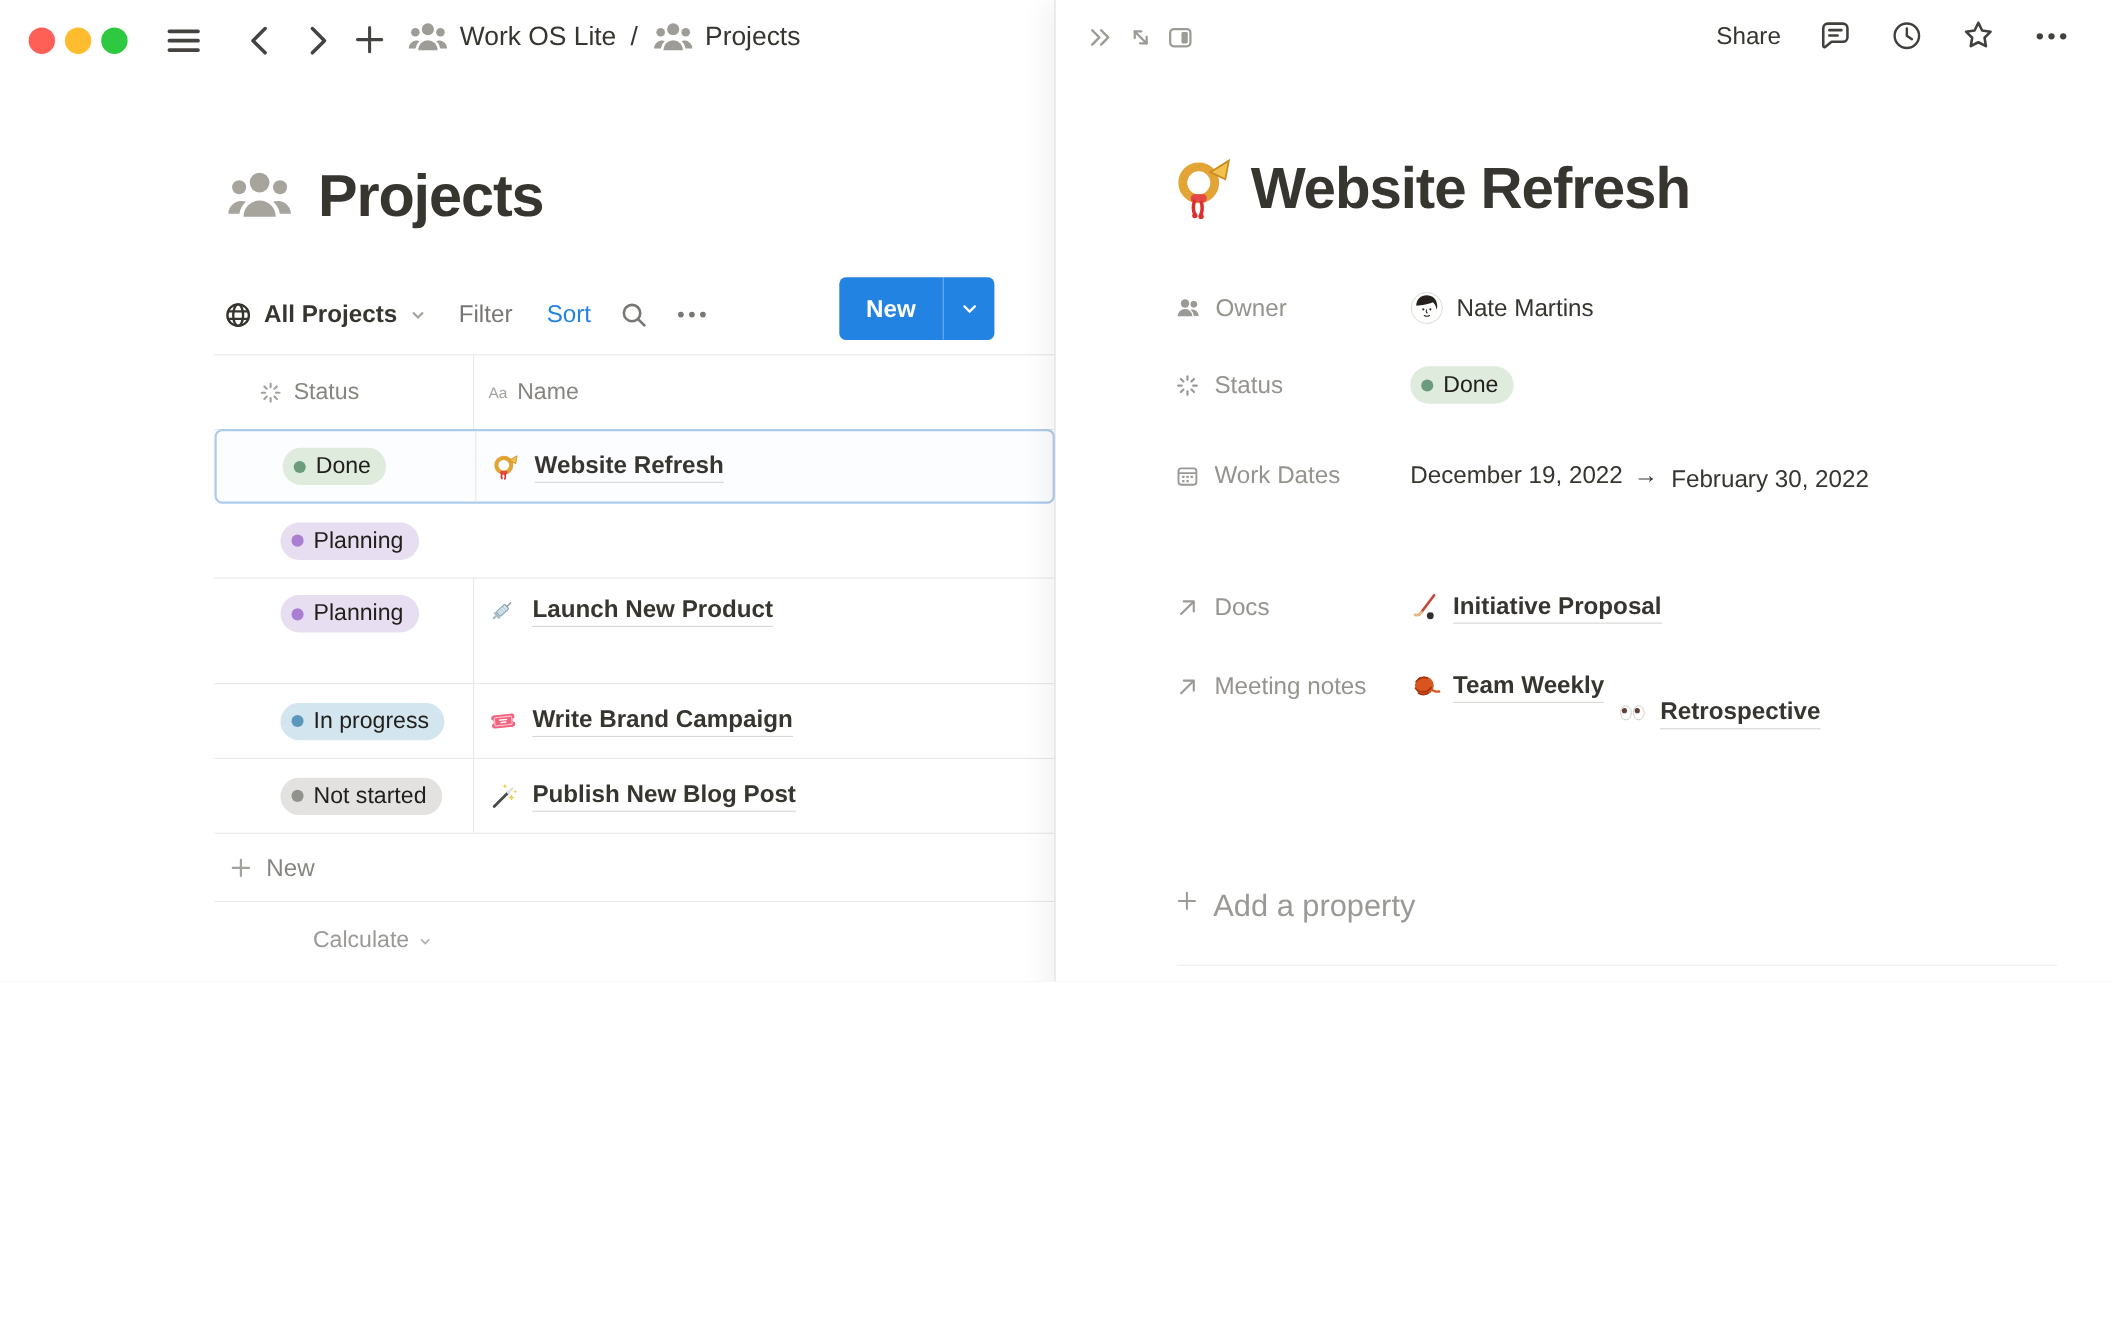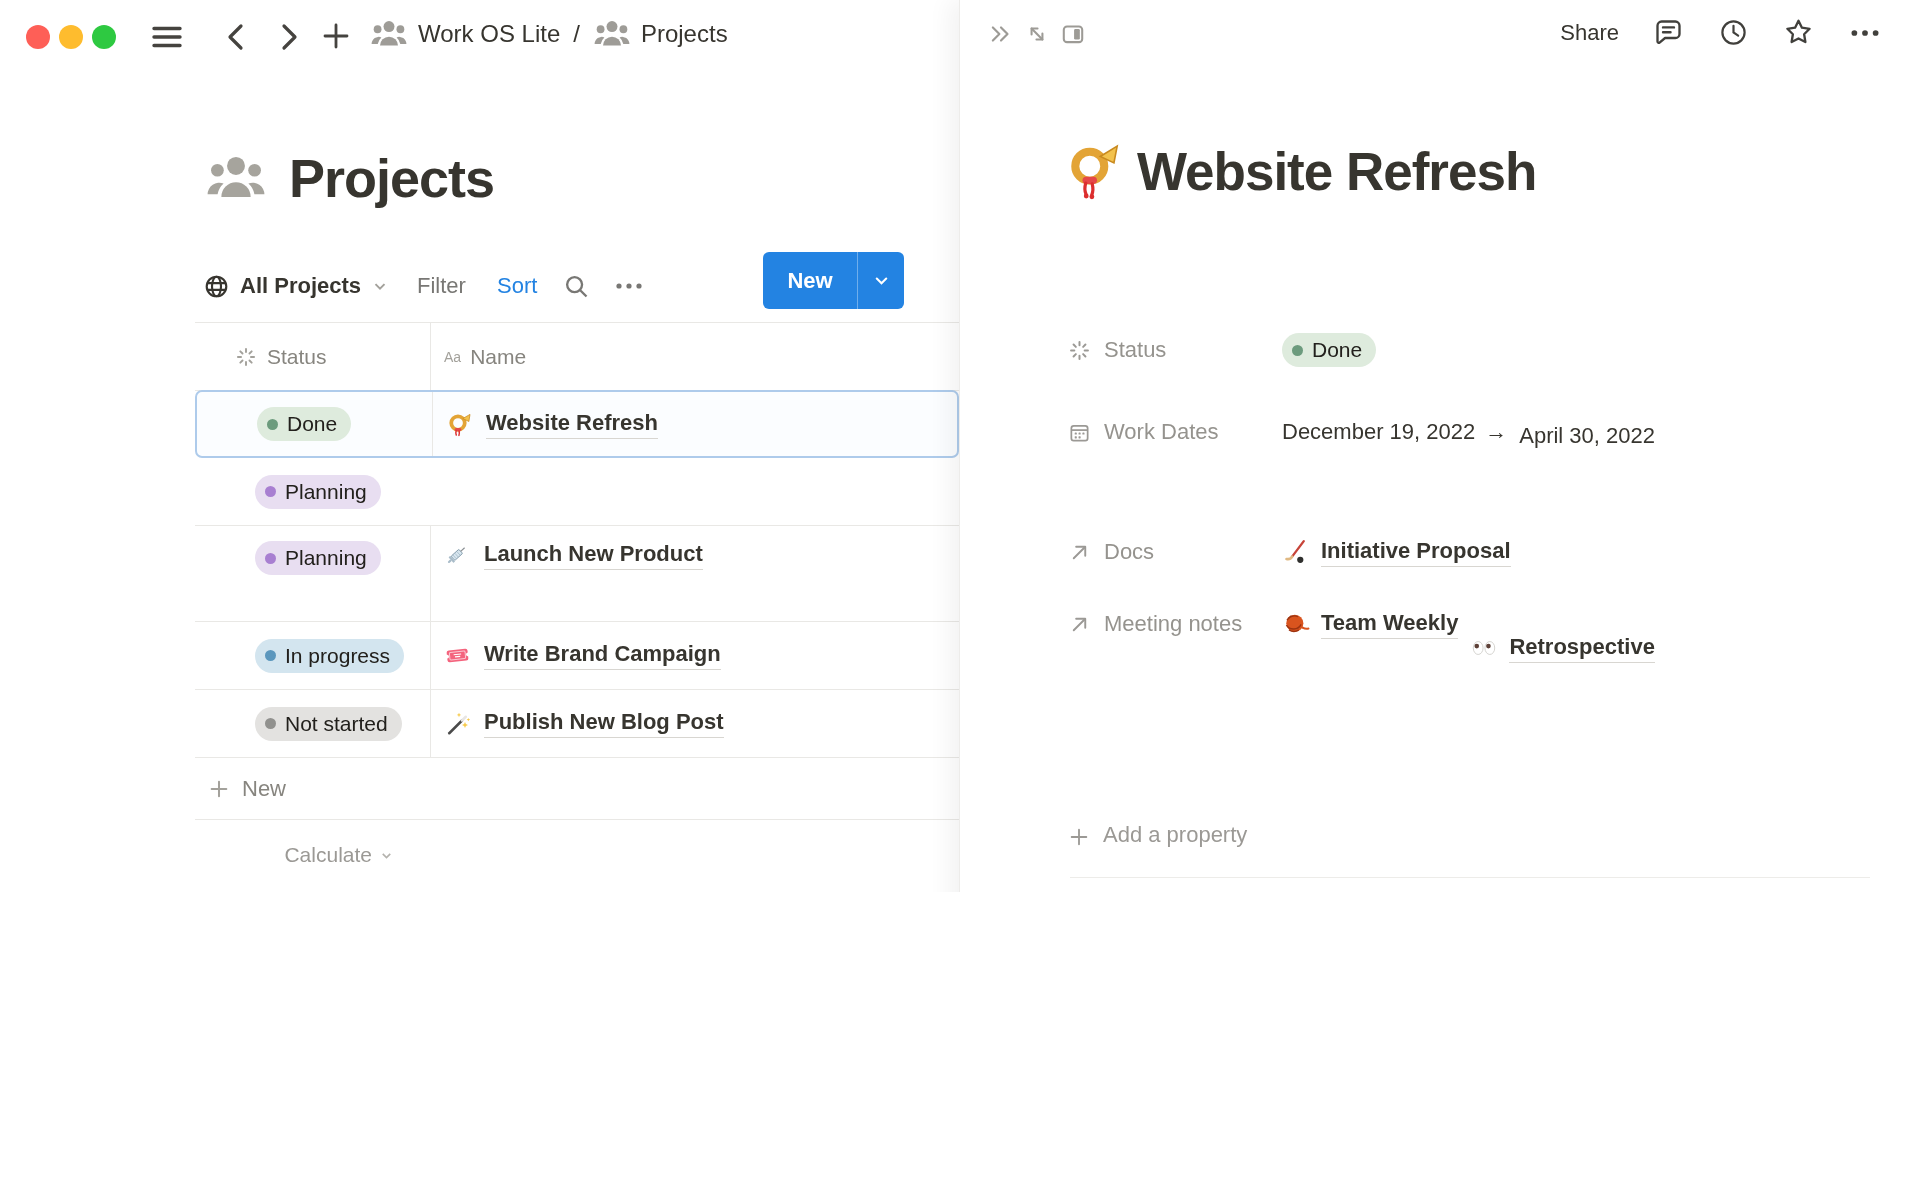--- a/index.html
+++ b/index.html
@@ -67,21 +67,21 @@
   .prop { position:absolute; left:108px; display:flex; align-items:flex-start; }
   .plabel { width:214px; flex:none; display:flex; align-items:center; gap:13px; color:#95938E; font-size:22px; height:40px; }
   .pvalue { display:flex; align-items:center; gap:12px; font-size:22px; color:#37352F; min-height:40px; }
   .pvalue.col { align-items:flex-start; }
   .dateline { display:flex; align-items:center; gap:10px; height:40px; }
   .dateline + .dateline { margin-top:4px; }
   .arrowchar { color:#37352F; }
   .rlink { display:flex; align-items:center; gap:11px; height:40px; }
   .rlink + .rlink { margin-top:24px; }
   .rlink .pagelink { font-size:22px; }
-  .addprop { position:absolute; left:108px; top:808px; display:flex; align-items:flex-end; gap:13px; color:#9B9995; font-size:22px; height:40px; }
+  .addprop { position:absolute; left:108px; top:808px; display:flex; align-items:flex-start; gap:13px; color:#9B9995; font-size:28px; height:40px; }
   .hdiv { position:absolute; left:110px; width:800px; height:1px; background:#EDECE9; }
   .commentrow { position:absolute; left:110px; top:916px; display:flex; align-items:center; gap:17px; }
   .comment-input { border:none; outline:none; font-size:22px; width:420px; font-family:"Liberation Sans", sans-serif; color:#37352F; background:transparent; }
   .comment-input::placeholder { color:#B0AEA9; }
   .helpbtn { position:absolute; left:865px; top:1100px; width:66px; height:66px; border-radius:50%; background:#fff; border:1px solid #E6E5E2; box-shadow:0 3px 10px rgba(0,0,0,0.1); display:flex; align-items:center; justify-content:center; font-size:30px; font-weight:700; color:#514F4B; }
 
   svg { display:block; }
 </style>
 </head>
 <body>
@@ -378,20 +378,41 @@
             <path d="M22.5 10L33 3.5 31 14z" fill="#F3C24D" stroke="#C98A1F" stroke-width="1"></path>
             <rect x="11.5" y="22.5" width="9" height="4.5" rx="2.2" fill="#E54848"></rect>
             <path d="M13.5 26.5q-1.2 4 .2 7M17.5 27q1 3.8-.3 7" stroke="#DC2E2E" stroke-width="2" fill="none" stroke-linecap="round"></path>
             <circle cx="13.8" cy="34.5" r="1.5" fill="#DC2E2E"></circle>
             <circle cx="17.3" cy="35" r="1.5" fill="#DC2E2E"></circle>
           </svg>
       </span>
       <h1>Website Refresh</h1>
     </div>
 
+    <div class="prop" style="top:260px;">
+      <div class="plabel">
+        <svg width="24" height="24" viewBox="0 0 24 24" fill="#9B9995">
+            <circle cx="9.3" cy="7.9" r="3.8"></circle>
+            <path d="M2.6 19.6a6.7 6.7 0 0 1 13.4 0z"></path>
+            <circle cx="17.3" cy="8.7" r="3"></circle>
+            <path d="M15.5 13.3a5.9 5.9 0 0 1 6.3 5.9h-4.3a8.7 8.7 0 0 0-3.1-5.5z"></path>
+          </svg>
+        <span>Owner</span>
+      </div>
+      <div class="pvalue">
+        <svg width="30" height="30" viewBox="0 0 36 36">
+            <circle cx="18" cy="18" r="17" fill="#FEFEFD" stroke="#D8D6D2"></circle>
+            <path d="M6.5 16c0-8 5.5-12 11.5-12s11.5 4 11.5 12c0 1.5-.3 2.6-.8 3.6-.6-4.6-2.2-6.8-4.4-8-3.2 2.2-12 3.2-17.4 3.6z" fill="#26211E"></path>
+            <circle cx="14.3" cy="19.5" r="1.2" fill="#2b2b2b"></circle>
+            <circle cx="22" cy="19.5" r="1.2" fill="#2b2b2b"></circle>
+            <path d="M17.8 20q-.9 2.6.8 3.4M15.3 26.2q3 1.8 5.8 0" stroke="#2b2b2b" stroke-width="1.1" fill="none" stroke-linecap="round"></path>
+          </svg>
+        <span>Nate Martins</span>
+      </div>
+    </div>
 
     <div class="prop" style="top:330px;">
       <div class="plabel">
         <svg width="23" height="23" viewBox="0 0 24 24" fill="none" stroke="#9B9995" stroke-width="2.1" stroke-linecap="round">
             <path d="M12 3.2v3.4"></path>
             <path d="M18.2 5.8l-2.4 2.4"></path>
             <path d="M20.8 12h-3.4"></path>
             <path d="M18.2 18.2l-2.4-2.4"></path>
             <path d="M12 20.8v-3.4"></path>
             <path d="M5.8 18.2l2.4-2.4"></path>
@@ -422,21 +443,21 @@
             </g>
           </svg>
         <span>Work Dates</span>
       </div>
       <div class="pvalue col">
         <div class="dateline">
           <span>December 19, 2022</span>
           <span class="arrowchar">→</span>
         </div>
         <div class="dateline">
-          <span>April 30, 2022</span>
+          <span>February 30, 2022</span>
         </div>
       </div>
     </div>
 
     <div class="prop" style="top:532px;">
       <div class="plabel">
         <svg width="23" height="23" viewBox="0 0 24 24" fill="none" stroke="#9B9995" stroke-width="2" stroke-linecap="round" stroke-linejoin="round">
             <path d="M6 18L17.5 6.5"></path>
             <path d="M8.5 6H18v9.5"></path>
           </svg>

